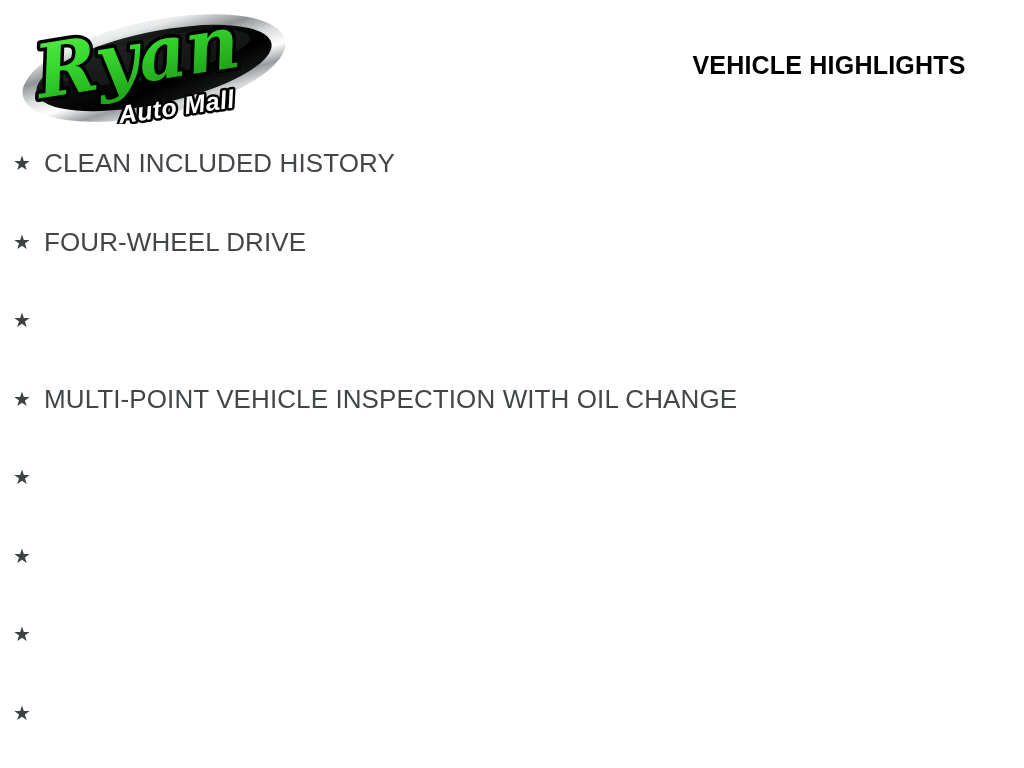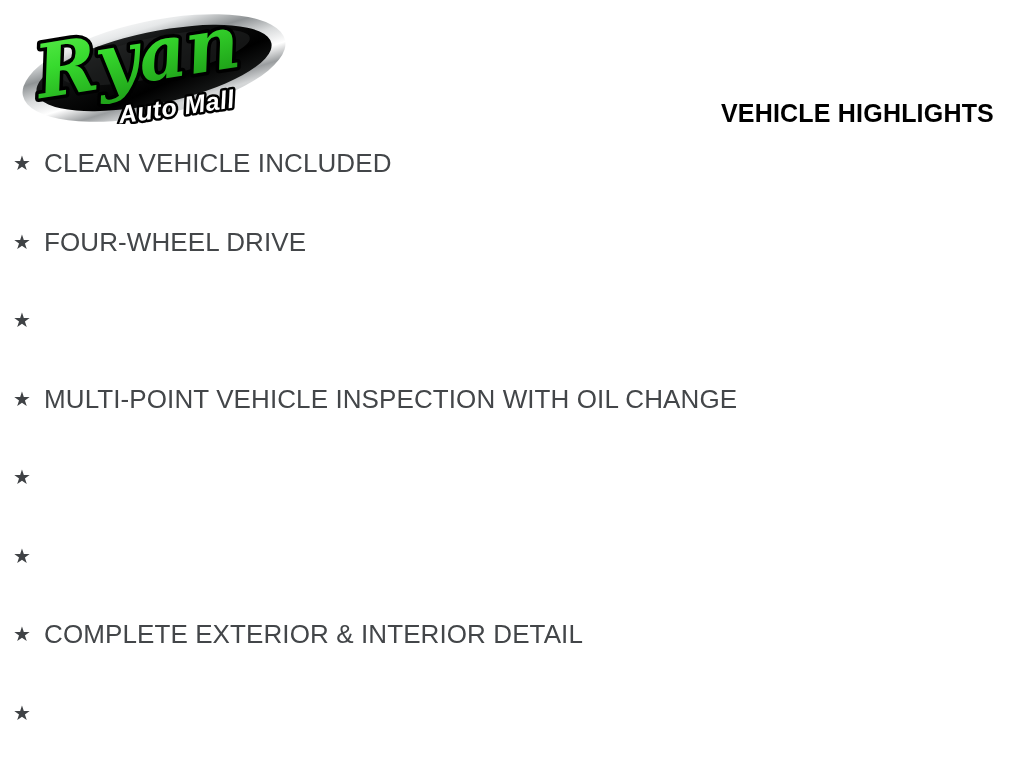--- a/index.html
+++ b/index.html
@@ -38,27 +38,26 @@
     width: 292px;
     height: 118px;
   }
 
   
   #page-title {
     position: absolute;
     left: 664px;
     top: 51px;
     width: 330px;
-    text-align: right;
+    text-align: center;
     font-size: 25px;
     font-weight: bold;
     color: #000000;
     letter-spacing: 0.2px;
     white-space: nowrap;
-    margin-top: 48px;
   }
 
   
   #highlights-list {
     position: absolute;
     left: 0;
     top: 146px;
     width: 1024px;
     list-style: none;
     margin: 0;
@@ -137,21 +136,21 @@
   </div>
 
   <div id="page-title">VEHICLE HIGHLIGHTS</div>
 
 </div>
 
 <ul id="highlights-list">
 
   <li class="highlight-row">
     <span class="bullet-star">★</span>
-    <span class="highlight-text">CLEAN VEHICLE INCLUDED</span>
+    <span class="highlight-text">CLEAN INCLUDED HISTORY</span>
   </li>
 
   <li class="highlight-row">
     <span class="bullet-star">★</span>
     <span class="highlight-text">FOUR-WHEEL DRIVE</span>
   </li>
 
   <li class="highlight-row">
     <span class="bullet-star">★</span>
   </li>
@@ -164,20 +163,19 @@
   <li class="highlight-row">
     <span class="bullet-star">★</span>
   </li>
 
   <li class="highlight-row">
     <span class="bullet-star">★</span>
   </li>
 
   <li class="highlight-row">
     <span class="bullet-star">★</span>
-    <span class="highlight-text">COMPLETE EXTERIOR &amp; INTERIOR DETAIL</span>
   </li>
 
   <li class="highlight-row">
     <span class="bullet-star">★</span>
   </li>
 
 </ul>
 
 </body></html>

